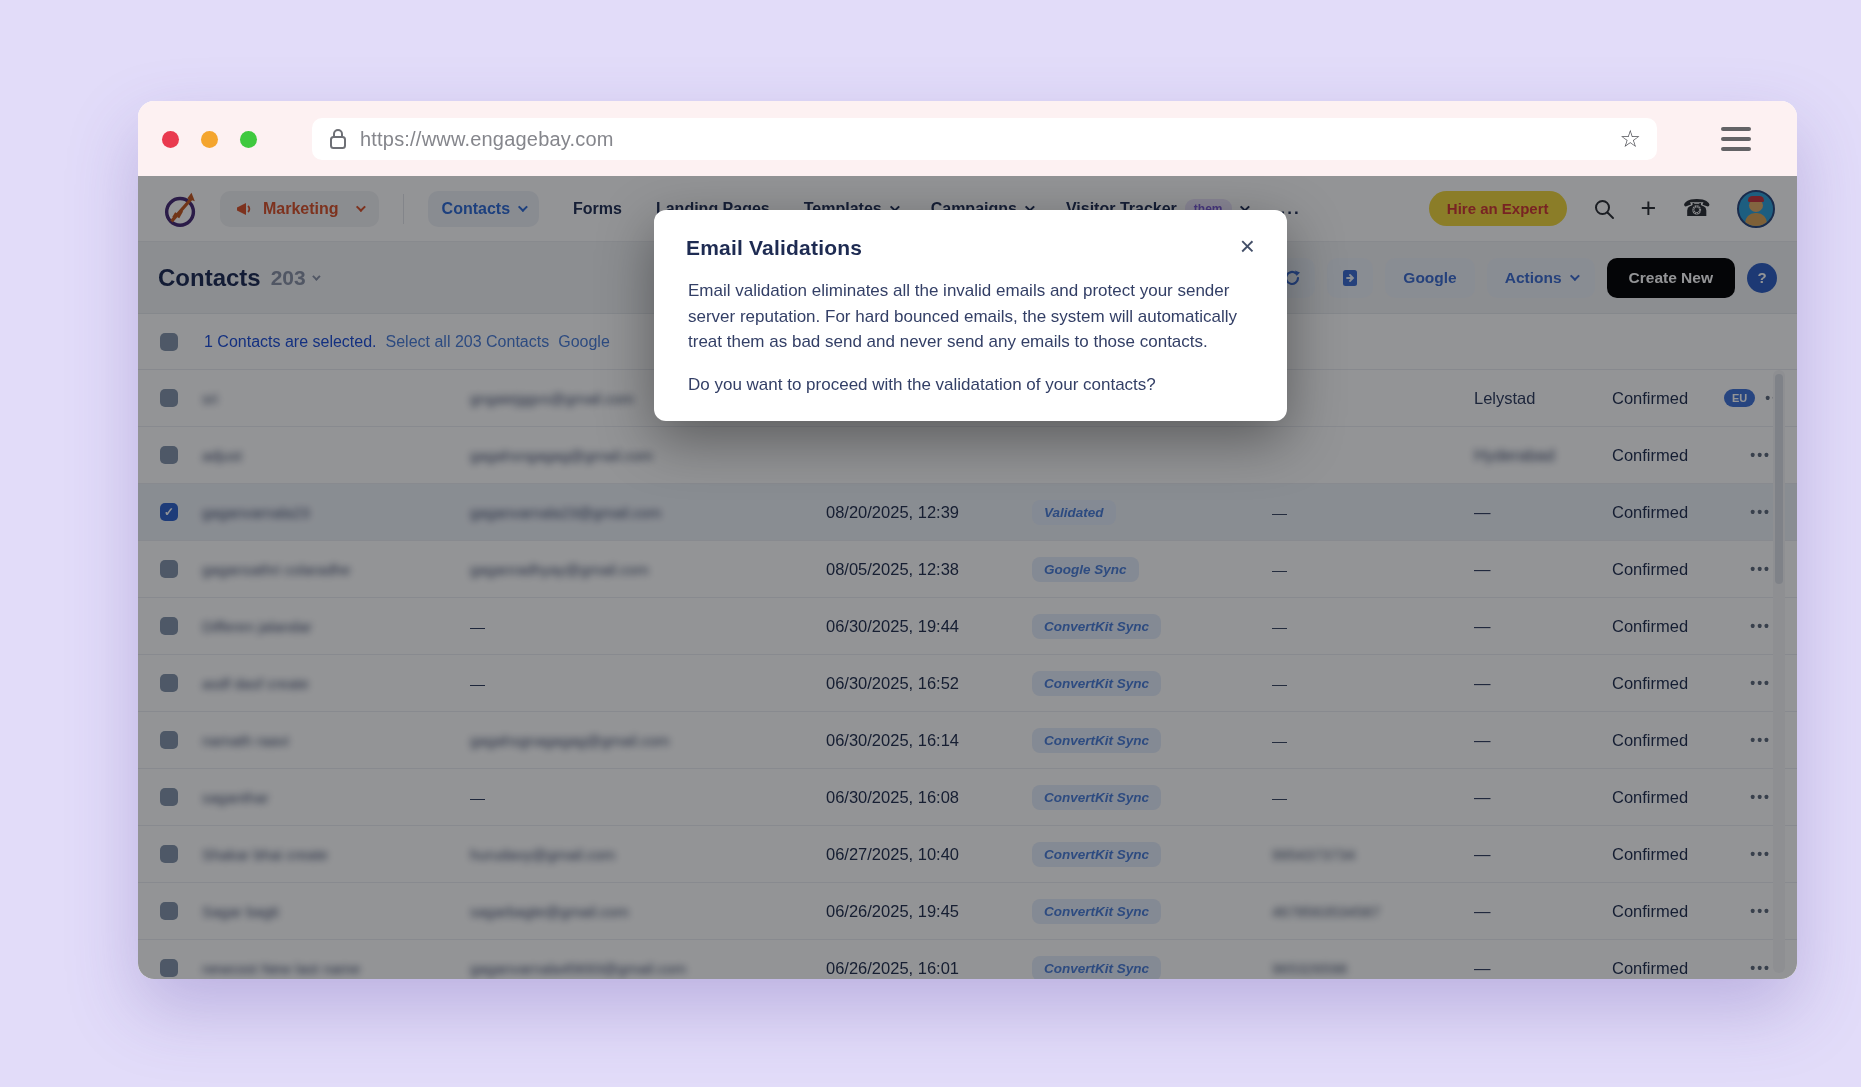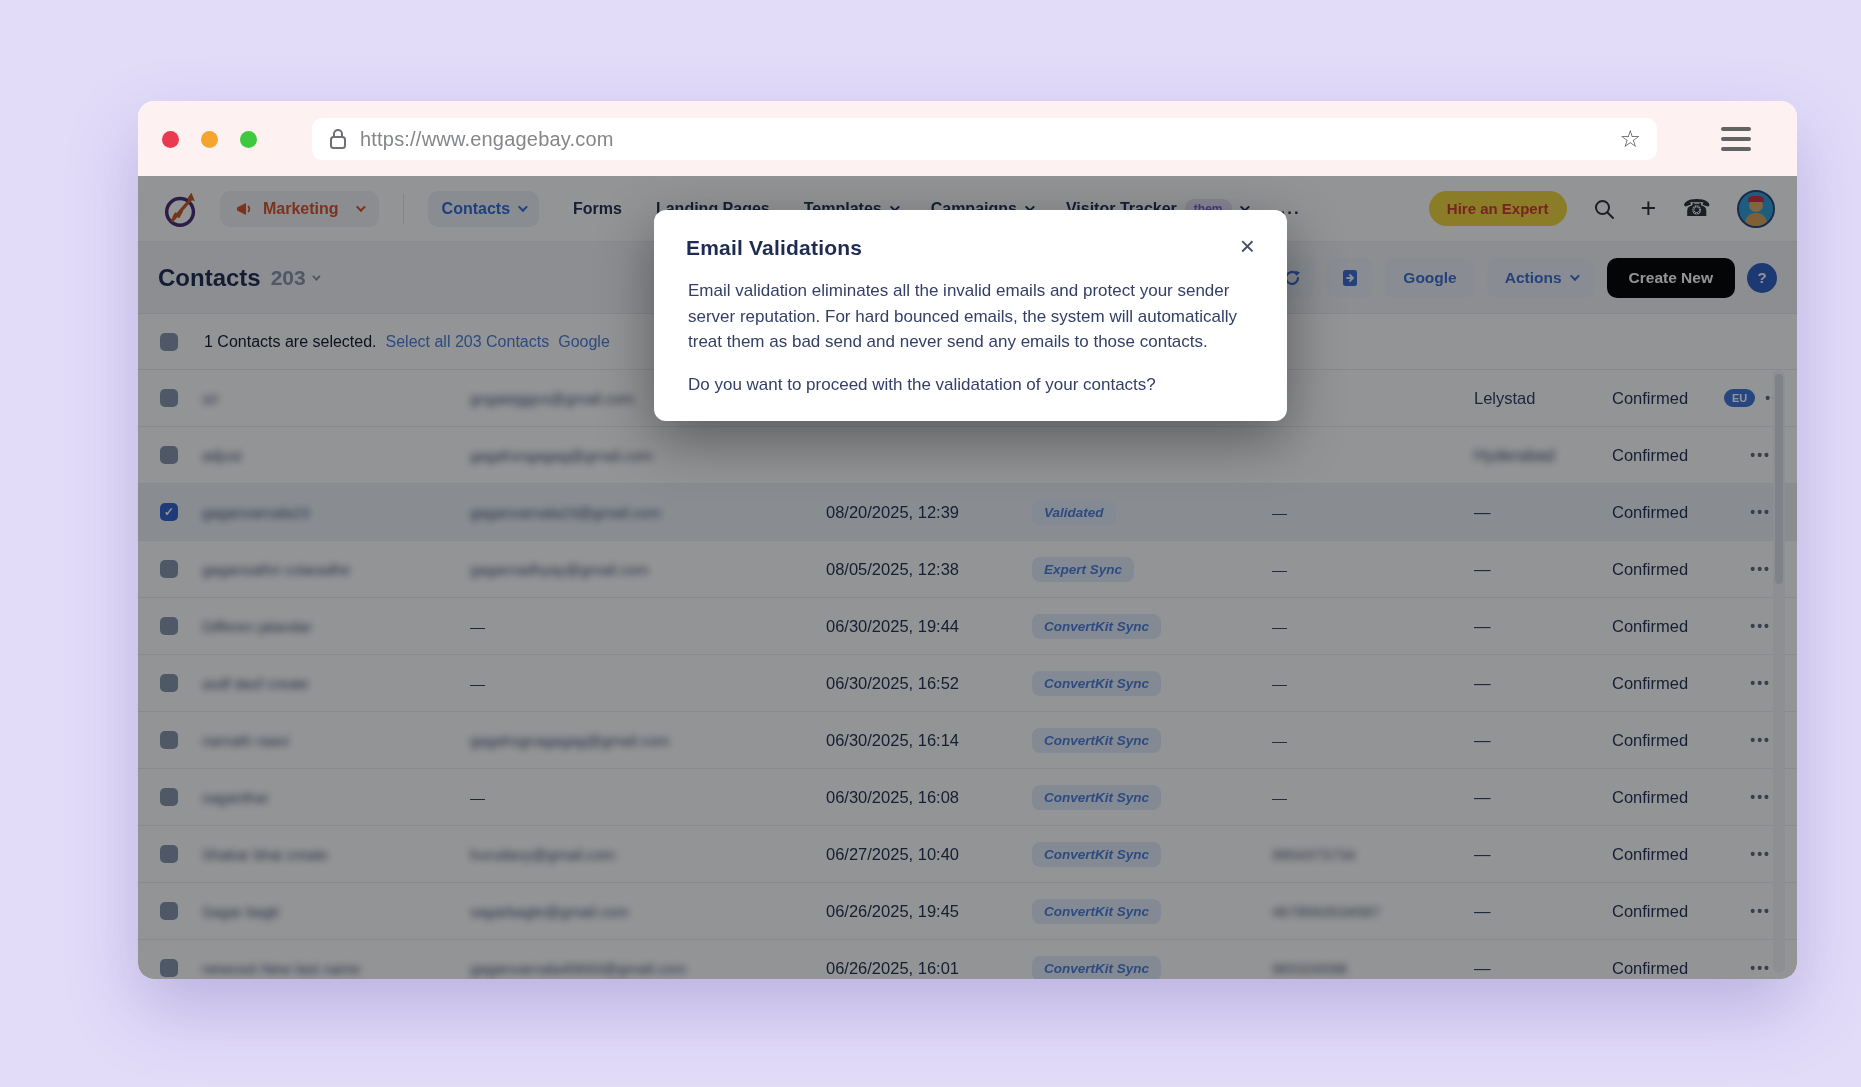--- a/index.html
+++ b/index.html
@@ -59,21 +59,21 @@
   .toolbar { margin-left:auto; display:flex; align-items:center; gap:12px; }
   .tpill { height:40px; background:#eef2f9; border-radius:10px; color:#3c6cd0; font-size:15.5px; font-weight:700; display:flex; align-items:center; justify-content:center; padding:0 18px; }
   .tpill.iconly { width:46px; padding:0; }
   .tpill .chv { border-color:#3c6cd0; }
   .create { height:40px; border-radius:10px; background:#000000; color:#fff; font-size:15.5px; font-weight:700; display:flex; align-items:center; padding:0 22px; }
   .help { width:30px; height:30px; border-radius:50%; background:#2d5ec2; color:#fff; font-size:15px; font-weight:700; display:flex; align-items:center; justify-content:center; }
   
   .selbar { height:56px; display:flex; align-items:center; padding:0 22px; border-bottom:1px solid #e9ebf0; background:#fff; }
   .cb { width:18px; height:18px; border-radius:5px; background:#8495ab; flex:none; display:flex; align-items:center; justify-content:center; }
   .cb.on { background:#2f63cc; color:#fff; font-size:12px; font-weight:700; }
-  .selbar .msg { margin-left:26px; font-size:16px; color:#0f172a; }
+  .selbar .msg { margin-left:26px; font-size:16px; color:#1d4ed8; }
   .sel-link { color:#4a7dd8; font-size:16px; font-weight:400; margin-left:9px; }
   
   .row { height:57px; display:flex; align-items:center; border-bottom:1px solid #eceef2; padding-left:22px; background:#fff; }
   .row.selected { background:#eef2f8; }
   .c { font-size:16.5px; color:#2e3b5e; white-space:nowrap; overflow:hidden; }
   .cbw { width:42px; flex:none; }
   .name { width:268px; flex:none; font-size:15px; }
   .email { width:356px; flex:none; font-size:15px; }
   .date { width:206px; flex:none; color:#222f4e; }
   .tagc { width:240px; flex:none; }
@@ -286,21 +286,21 @@
           </span>
       </div>
 
       <div class="row">
         <span class="cbw">
             <span class="cb"></span>
           </span>
         <span class="c name blurtxt">gagansathri colaradhe</span>
         <span class="c email blurtxt">gaganradhyay@gmail.com</span>
         <span class="c date">08/05/2025, 12:38</span>
-        <span class="c tagc"><i class="tag-pill hide-if-empty">Expert Sync</i></span>
+        <span class="c tagc"><i class="tag-pill hide-if-empty">Google Sync</i></span>
         <span class="c phone">—</span>
         <span class="c city">—</span>
         <span class="c status">Confirmed</span>
         <span class="actions">
             <span class="dots">•••</span>
           </span>
       </div>
 
       <div class="row">
         <span class="cbw">

